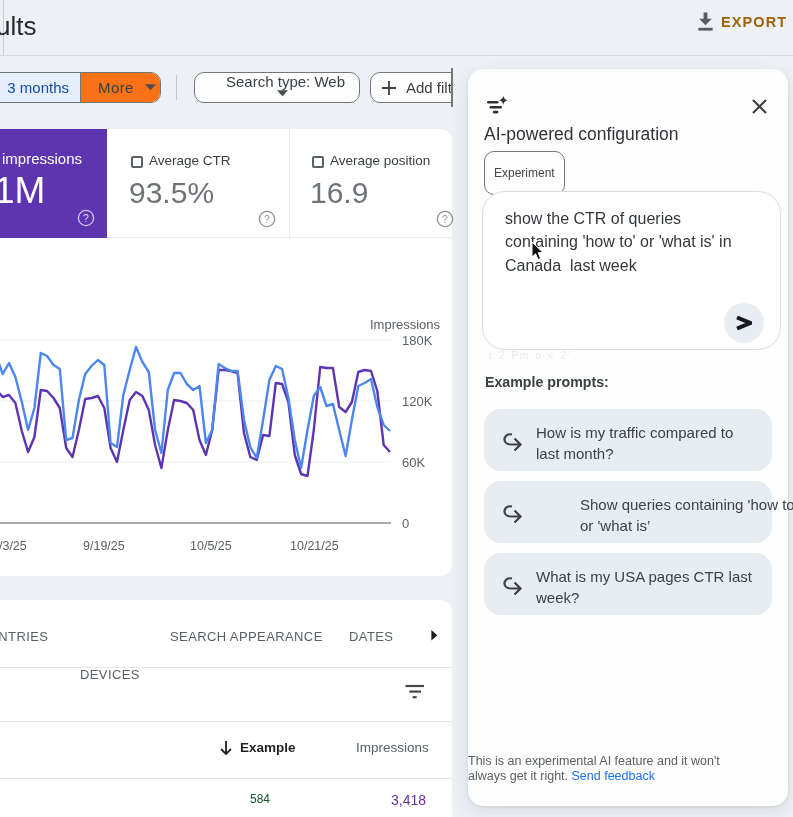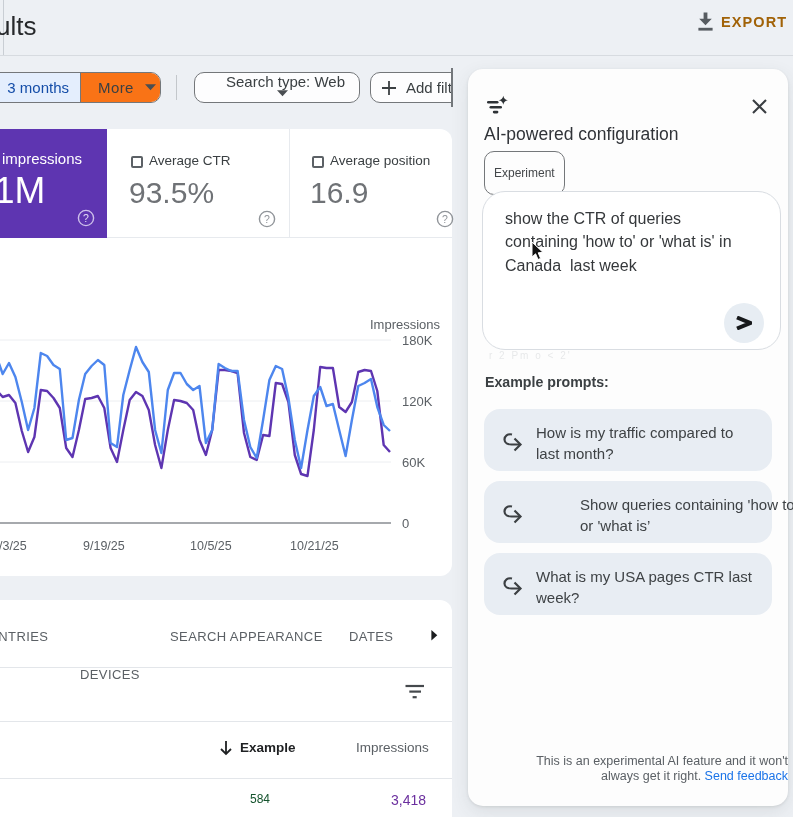--- a/index.html
+++ b/index.html
@@ -189,15 +189,15 @@
 <div class="abs" style="left:484px;top:553px;width:288px;height:62px;border-radius:16px;background:#e8edf3;"></div>
 <svg class="abs" style="left:502px;top:577px;" width="22" height="20" viewBox="0 0 22 20">
   <g fill="none" stroke="#3c4043" stroke-width="2.2">
     <path d="M10 1.5 C5.5 0.5 2.5 3 2.5 6.5 C2.5 10 6 11.5 9.5 11.5 L17.5 11.5"></path>
     <path d="M12.5 5.5 L18.5 11.5 L12.5 17.5"></path>
   </g>
 </svg>
 <div class="abs" style="left:536px;top:567px;font-size:15px;line-height:20.8px;color:#3e4245;white-space:pre;">What is my USA pages CTR last
 week?</div>
 
-<div class="abs" style="left:468px;top:754px;width:320px;text-align:right;font-size:12.5px;line-height:14.5px;color:#5b6065;">
+<div class="abs" style="left:468px;top:754px;width:320px;text-align:left;font-size:12.5px;line-height:14.5px;color:#5b6065;">
   This is an experimental AI feature and it won't<br>always get it right. <span style="color:#1a73e8;">Send feedback</span>
 </div>
 
 </body></html>

